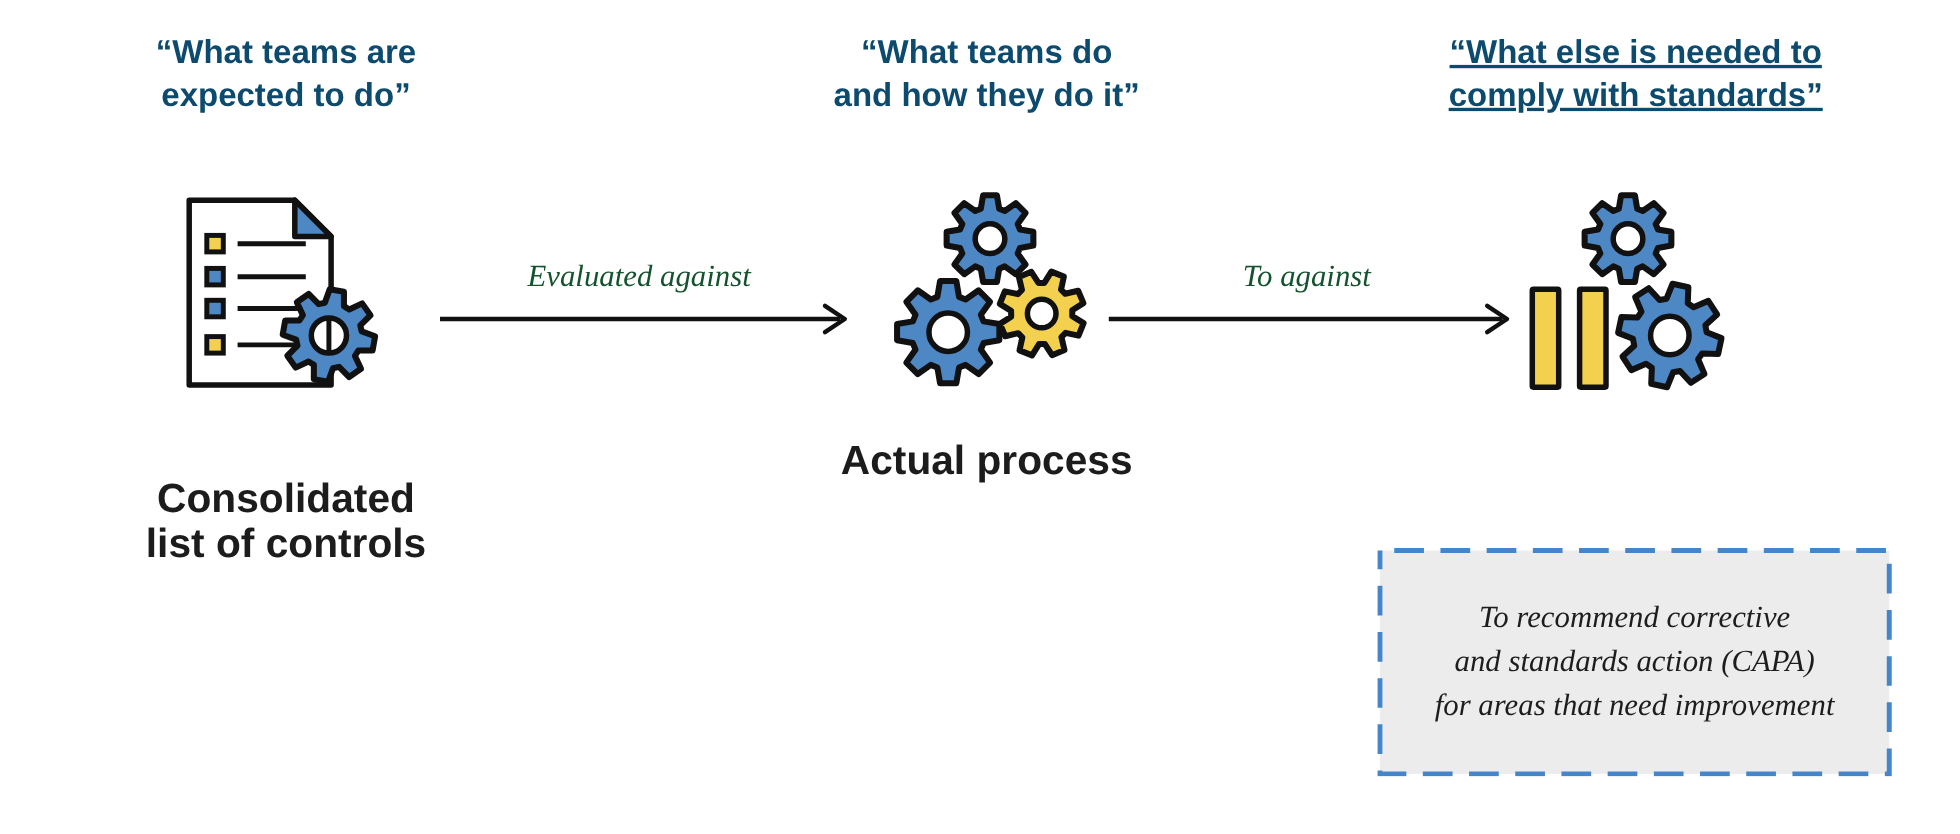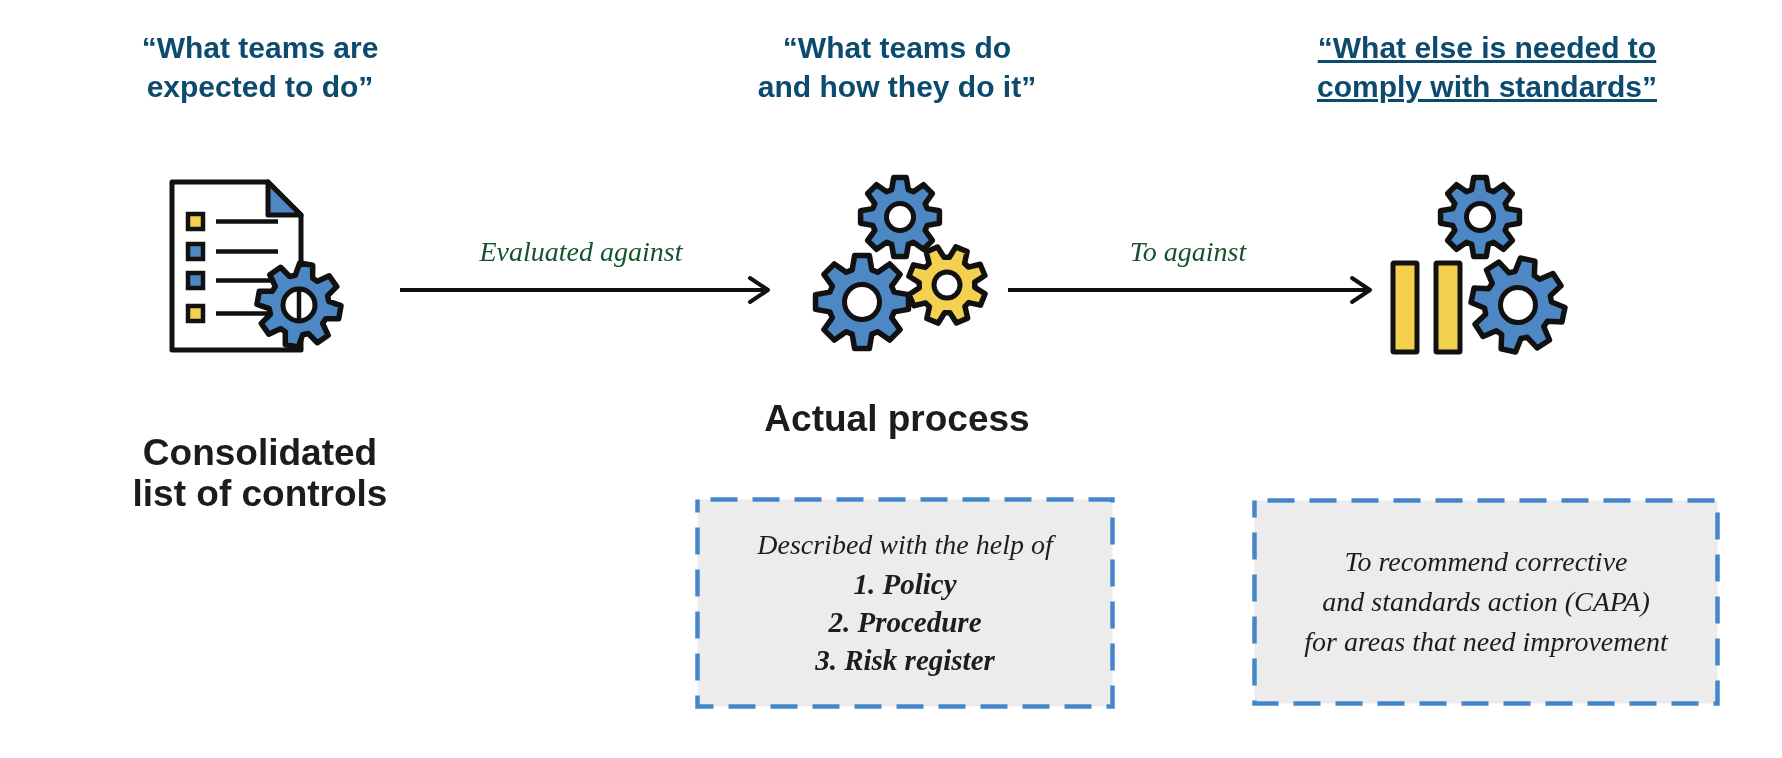--- a/index.html
+++ b/index.html
@@ -100,31 +100,20 @@
     <circle cx="92" cy="55" r="13.5" fill="#ffffff" stroke="#111" stroke-width="5"></circle>
     <use href="#gearP" transform="translate(130,143) rotate(12) scale(1.12)" fill="#4d87c4" stroke="#111" stroke-width="4.9" stroke-linejoin="round"></use>
     <circle cx="130" cy="143" r="17.5" fill="#ffffff" stroke="#111" stroke-width="5"></circle>
   </svg>
 
   <div class="title t1">Consolidated
 list of controls</div>
   <div class="title t2">Actual process</div>
 
 
-  <div class="notebox b2">
-    <svg class="boxborder" width="420" height="212">
-      <rect x="2.5" y="2.5" width="415" height="207" fill="#ececec" stroke="#4486c9" stroke-width="4.5" stroke-dasharray="27 15" stroke-dashoffset="-13"></rect>
-    </svg>
-    <div class="notetext">
-      <div>Described with the help of</div>
-      <div class="note-item">1. Policy</div>
-      <div class="note-item">2. Procedure</div>
-      <div class="note-item">3. Risk register</div>
-    </div>
-  </div>
 
   <div class="notebox b3">
     <svg class="boxborder" width="468" height="208">
       <rect x="2.5" y="2.5" width="463" height="203" fill="#ececec" stroke="#4486c9" stroke-width="4.5" stroke-dasharray="27 15" stroke-dashoffset="-13"></rect>
     </svg>
     <div class="notetext">To recommend corrective
 and standards action (CAPA)
 for areas that need improvement</div>
   </div>
 

